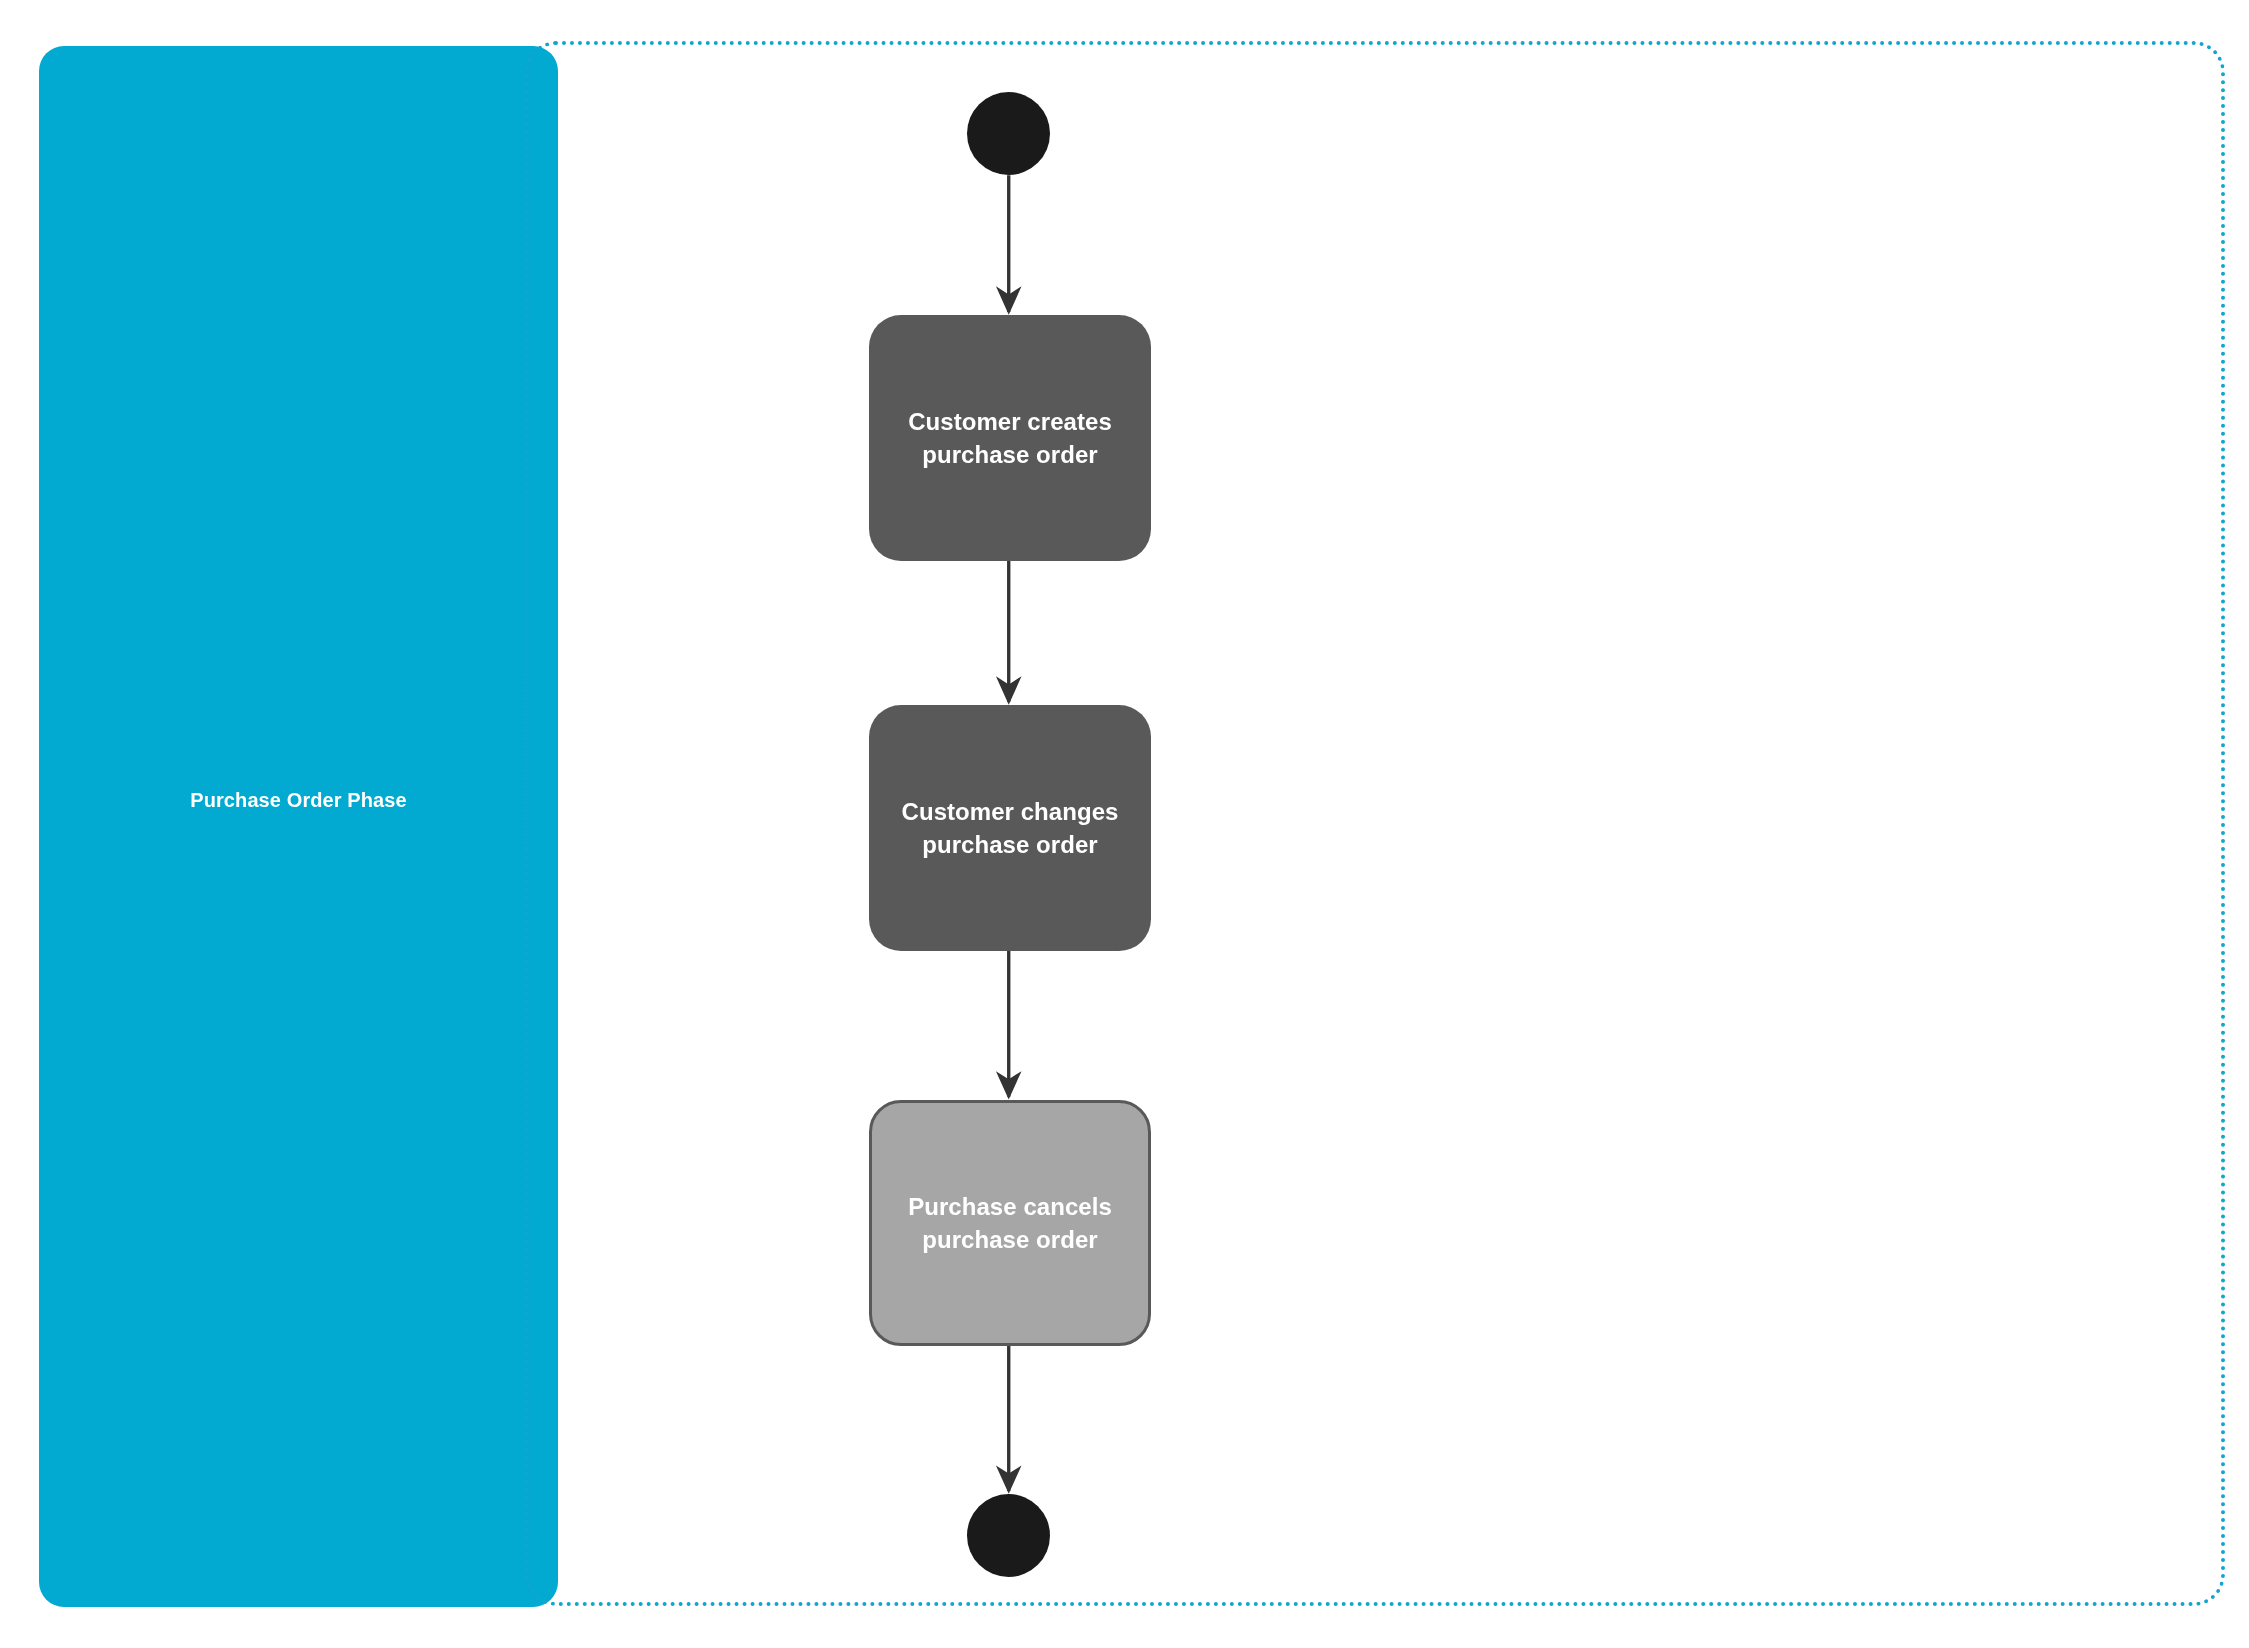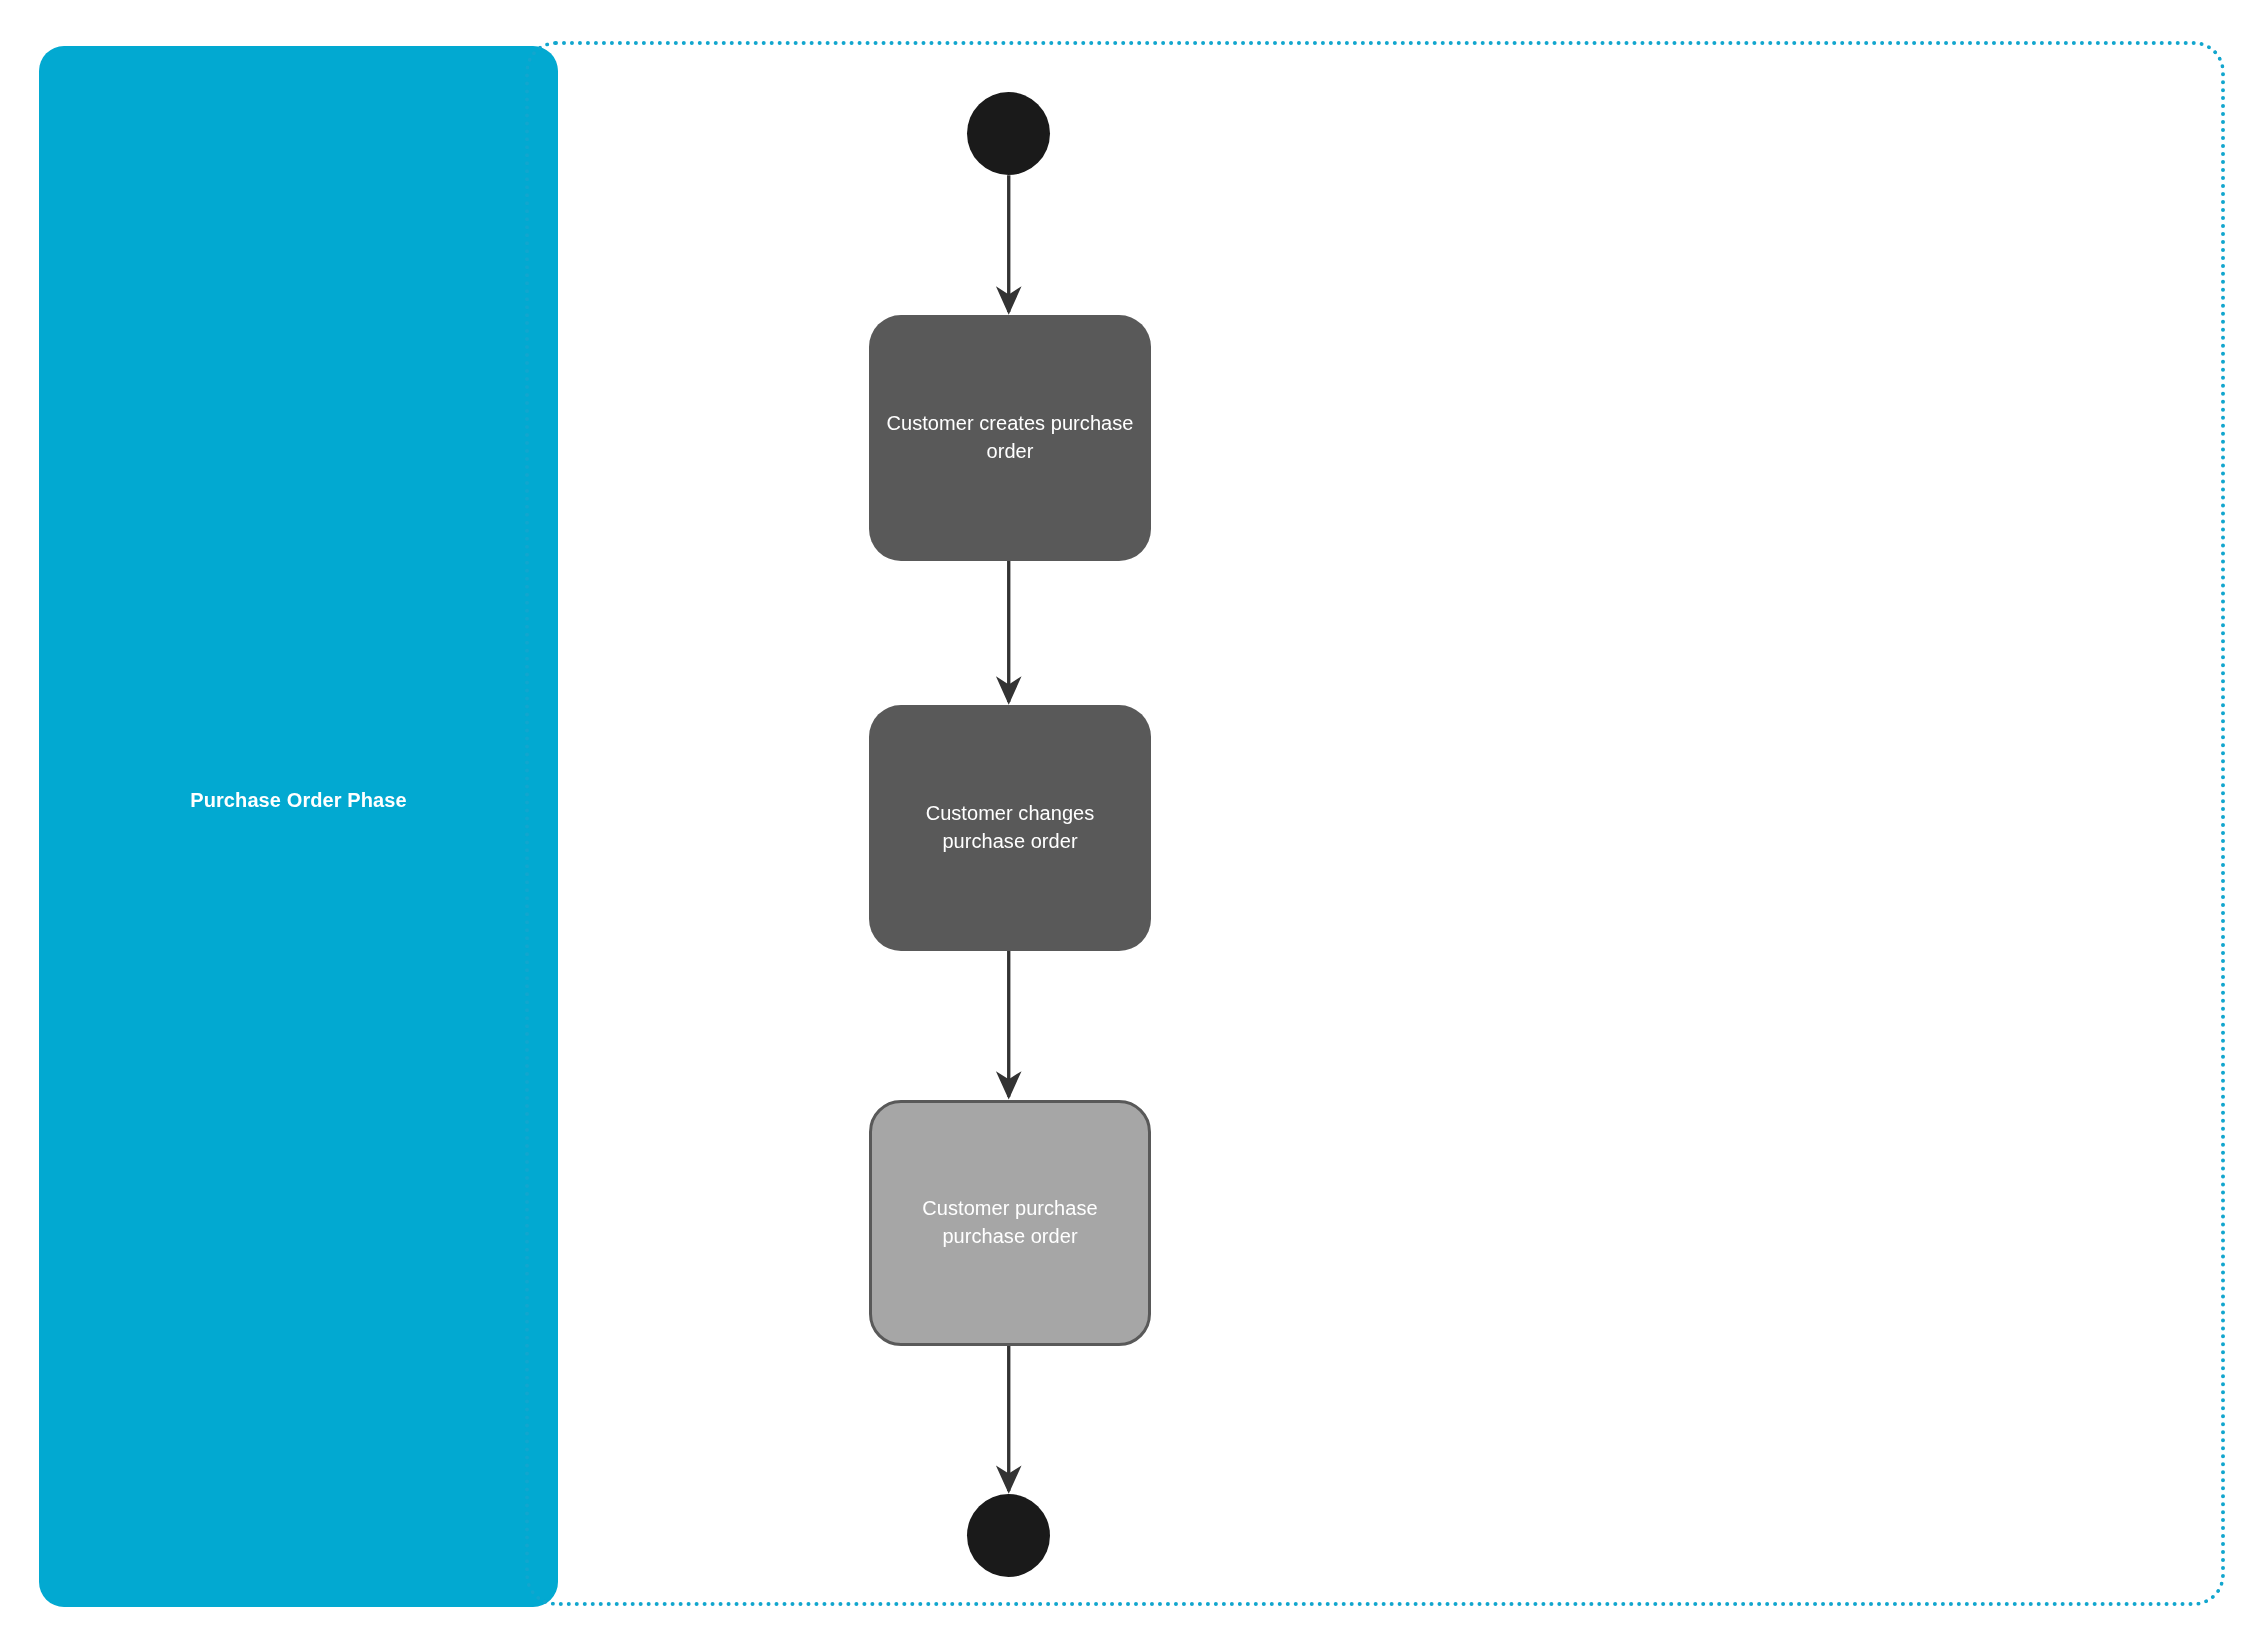--- a/index.html
+++ b/index.html
@@ -91,22 +91,22 @@
     border-radius: 32px;
     display: flex;
     align-items: center;
     justify-content: center;
     text-align: center;
     box-sizing: border-box;
     padding: 0 16.4px;
   }
   .activity-box .box-label {
     color: #ffffff;
-    font-size: 20px;
-    font-weight: normal;
+    font-size: 24px;
+    font-weight: bold;
     line-height: 1.38;
     letter-spacing: 0.05px;
   }
   .activity-box.dark {
     background: #595959;
     border: none;
   }
   .activity-box.light {
     background: #A6A6A6;
     border: 3.9px solid #595959;
@@ -144,17 +144,17 @@
 
 <div id="node-create" class="activity-box dark">
   <span class="box-label">Customer creates purchase order</span>
 </div>
 
 <div id="node-change" class="activity-box dark">
   <span class="box-label">Customer changes purchase order</span>
 </div>
 
 <div id="node-cancel" class="activity-box light">
-  <span class="box-label">Customer purchase purchase order</span>
+  <span class="box-label">Purchase cancels purchase order</span>
 </div>
 
 <div id="end-node" class="terminator"></div>
 
 
 </body></html>

